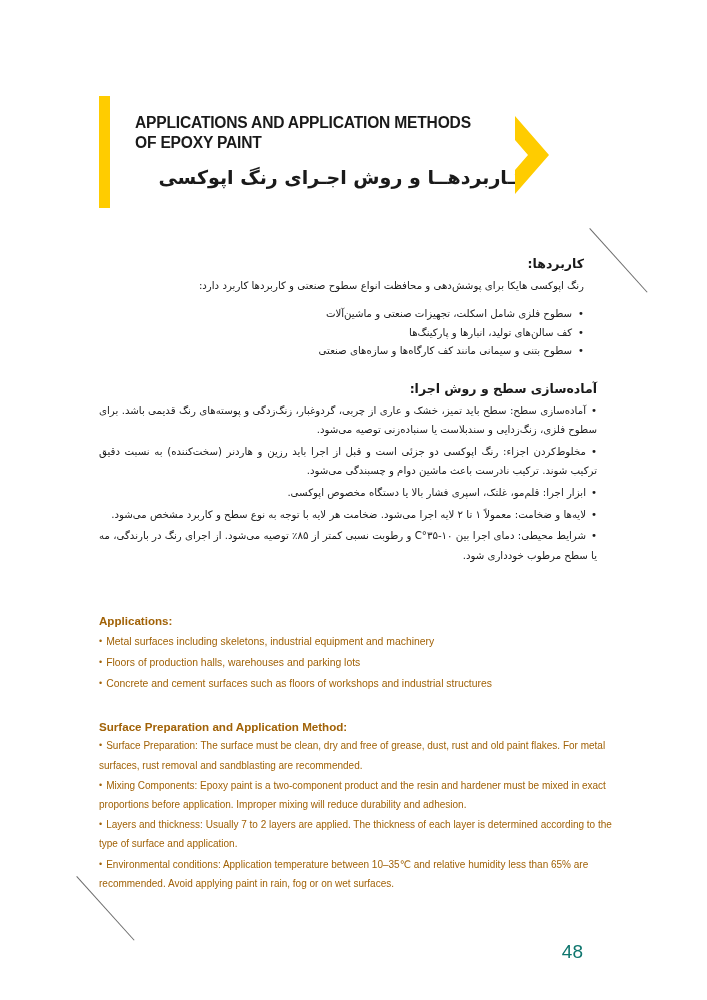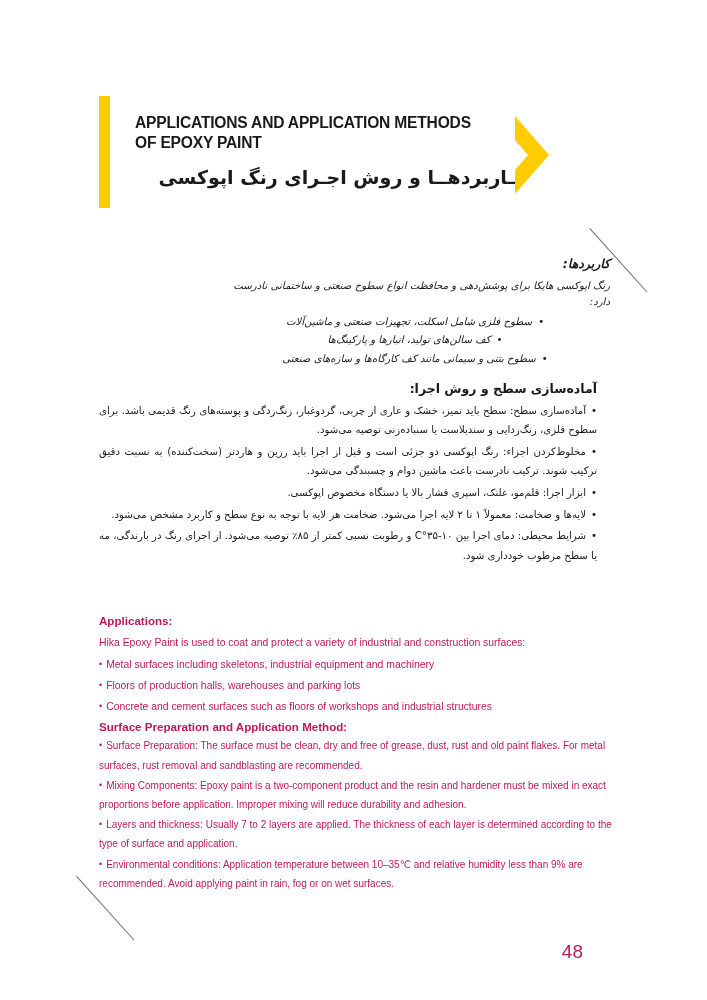--- a/index.html
+++ b/index.html
@@ -103,22 +103,21 @@
     font-weight: bold;
     line-height: 1.5;
   }
   .fa-intro {
     font-size: 10.2px;
     line-height: 1.62;
     margin-top: 4px;
   }
   .fa-bullets {
     list-style: none;
-    margin-top: 2px;
-    text-align: center;
+    margin-top: 11px;
   }
   .fa-bullets li {
     font-size: 10.2px;
     line-height: 1.82;
   }
   .fa-bullets li::before {
     content: "\2022";
     margin-left: 6px;
     font-size: 10px;
   }
@@ -126,30 +125,30 @@
     font-size: 10.2px;
     line-height: 1.92;
     text-align: justify;
     margin-top: 2px;
   }
   .fa-para::before {
     content: "\2022";
     margin-left: 5px;
   }
 
-  #fa-applications { left: 220px; top: 255px; width: 390px; font-style: italic; }
+  #fa-applications { left: 194px; top: 255px; width: 390px; }
   #fa-surface      { left: 99px;  top: 380px; width: 498px; }
 
   
   .en-block {
     position: absolute;
     direction: ltr;
     text-align: left;
     font-family: "Liberation Sans", "DejaVu Sans", sans-serif;
-    color: #be185d;
+    color: #a16207;
   }
   .en-heading {
     font-size: 11.6px;
     font-weight: bold;
     line-height: 1.5;
   }
   .en-intro {
     font-size: 10.4px;
     line-height: 1.72;
     margin-top: 5px;
@@ -181,21 +180,21 @@
   #en-applications { left: 99px; top: 612px; width: 525px; }
   #en-surface      { left: 99px; top: 718px; width: 525px; }
 
   
   .page-number {
     position: absolute;
     right: 64px;
     bottom: 37px;
     font-family: "Liberation Sans", "DejaVu Sans", sans-serif;
     font-size: 19px;
-    color: #be185d;
+    color: #0f766e;
   }
 </style>
 </head>
 <body>
 
 <div class="page">
 
   <div class="diag diag-top-right"></div>
   <div class="diag diag-bottom-left"></div>
 
@@ -212,50 +211,49 @@
 
     <div class="chevron">
       <svg width="44" height="78" viewBox="0 0 44 78" xmlns="http://www.w3.org/2000/svg">
         <polygon points="4,0 38,39 4,78 4,54 17,39 4,24" fill="#FFCC00"></polygon>
       </svg>
     </div>
   </div>
 
   <div class="fa-block" id="fa-applications">
     <div class="fa-heading">کاربردها:</div>
-    <div class="fa-intro">رنگ اپوکسی هایکا برای پوشش‌دهی و محافظت انواع سطوح صنعتی و ساختمانی نادرست دارد:</div>
+    <div class="fa-intro">رنگ اپوکسی هایکا برای پوشش‌دهی و محافظت انواع سطوح صنعتی و کاربردها کاربرد دارد:</div>
     <ul class="fa-bullets">
       <li>سطوح فلزی شامل اسکلت، تجهیزات صنعتی و ماشین‌آلات</li>
       <li>کف سالن‌های تولید، انبارها و پارکینگ‌ها</li>
       <li>سطوح بتنی و سیمانی مانند کف کارگاه‌ها و سازه‌های صنعتی</li>
     </ul>
   </div>
 
   <div class="fa-block" id="fa-surface">
     <div class="fa-heading">آماده‌سازی سطح و روش اجرا:</div>
     <p class="fa-para">آماده‌سازی سطح: سطح باید تمیز، خشک و عاری از چربی، گردوغبار، زنگ‌زدگی و پوسته‌های رنگ قدیمی باشد. برای سطوح فلزی، زنگ‌زدایی و سندبلاست یا سنباده‌زنی توصیه می‌شود.</p>
     <p class="fa-para">مخلوط‌کردن اجزاء: رنگ اپوکسی دو جزئی است و قبل از اجرا باید رزین و هاردنر (سخت‌کننده) به نسبت دقیق ترکیب شوند. ترکیب نادرست باعث ماشین دوام و چسبندگی می‌شود.</p>
     <p class="fa-para">ابزار اجرا: قلم‌مو، غلتک، اسپری فشار بالا یا دستگاه مخصوص اپوکسی.</p>
     <p class="fa-para">لایه‌ها و ضخامت: معمولاً ۱ تا ۲ لایه اجرا می‌شود. ضخامت هر لایه با توجه به نوع سطح و کاربرد مشخص می‌شود.</p>
     <p class="fa-para">شرایط محیطی: دمای اجرا بین ۱۰-۳۵°C و رطوبت نسبی کمتر از ۸۵٪ توصیه می‌شود. از اجرای رنگ در بارندگی، مه یا سطح مرطوب خودداری شود.</p>
   </div>
 
   <div class="en-block" id="en-applications">
     <div class="en-heading">Applications:</div>
-    <div class="en-intro">Hika Epoxy Paint is used to coat and protect a variety of industrial and construction surfaces:</div>
     <ul class="en-bullets">
       <li>Metal surfaces including skeletons, industrial equipment and machinery</li>
       <li>Floors of production halls, warehouses and parking lots</li>
       <li>Concrete and cement surfaces such as floors of workshops and industrial structures</li>
     </ul>
   </div>
 
   <div class="en-block" id="en-surface">
     <div class="en-heading">Surface Preparation and Application Method:</div>
     <p class="en-para">Surface Preparation: The surface must be clean, dry and free of grease, dust, rust and old paint flakes. For metal surfaces, rust removal and sandblasting are recommended.</p>
     <p class="en-para">Mixing Components: Epoxy paint is a two-component product and the resin and hardener must be mixed in exact proportions before application. Improper mixing will reduce durability and adhesion.</p>
     <p class="en-para">Layers and thickness: Usually 7 to 2 layers are applied. The thickness of each layer is determined according to the type of surface and application.</p>
-    <p class="en-para">Environmental conditions: Application temperature between 10–35℃ and relative humidity less than 9% are recommended. Avoid applying paint in rain, fog or on wet surfaces.</p>
+    <p class="en-para">Environmental conditions: Application temperature between 10–35℃ and relative humidity less than 65% are recommended. Avoid applying paint in rain, fog or on wet surfaces.</p>
   </div>
 
   <div class="page-number">48</div>
 
 </div>
 
 </body></html>

